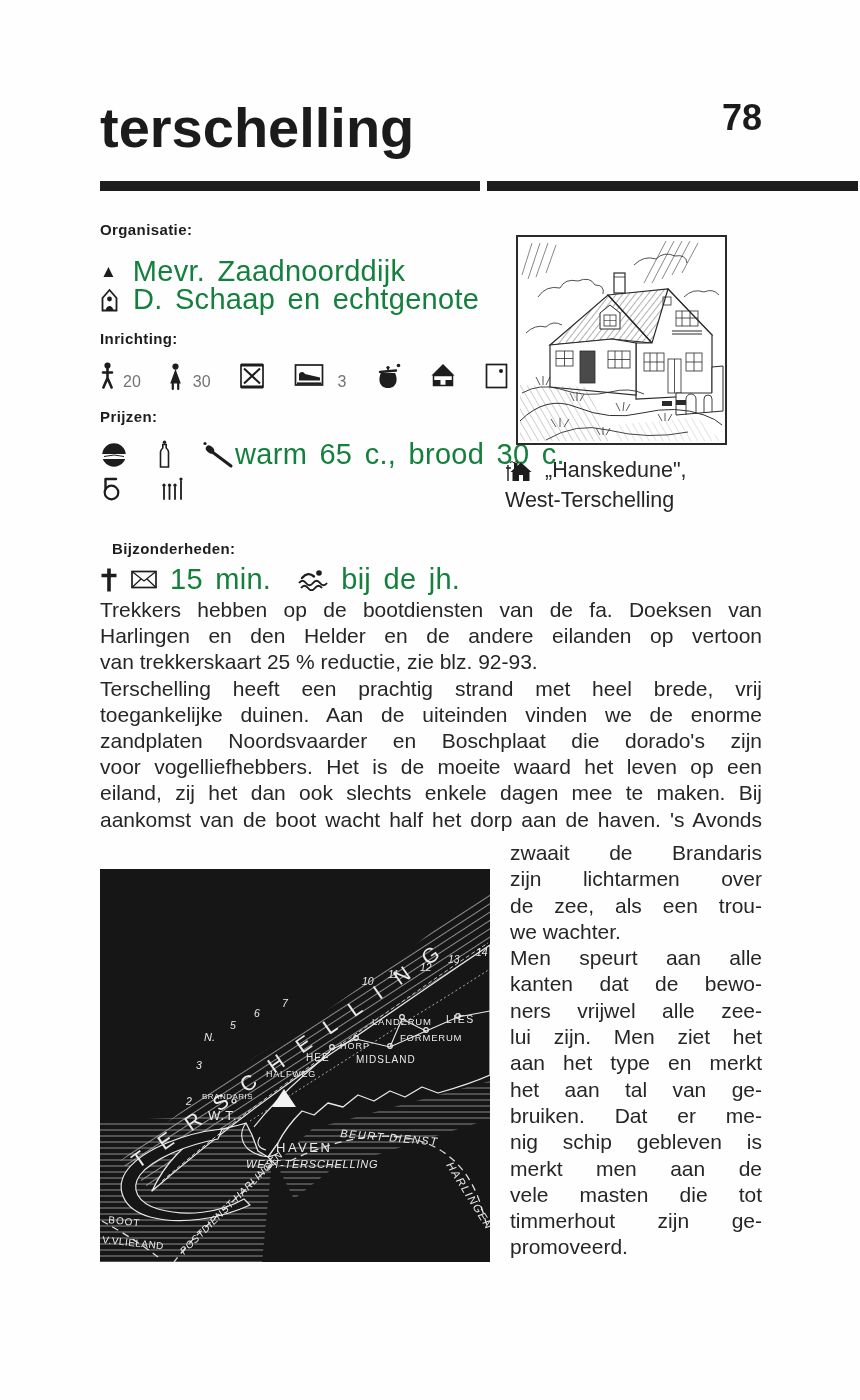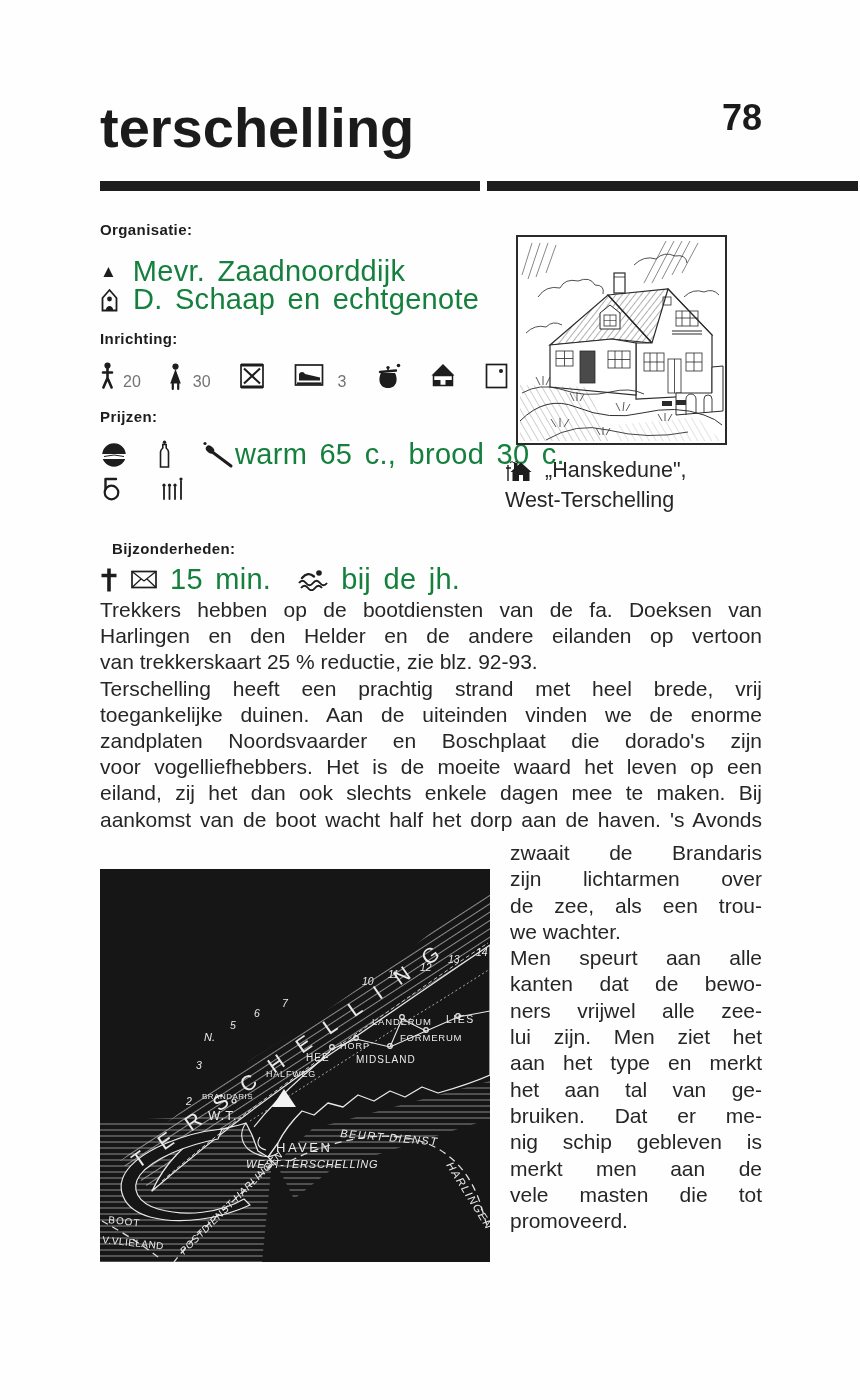--- a/index.html
+++ b/index.html
@@ -396,14 +396,15 @@
     <div class="jline">Men speurt aan alle</div>
     <div class="jline">kanten dat de bewo-</div>
     <div class="jline">ners vrijwel alle zee-</div>
     <div class="jline">lui zijn. Men ziet het</div>
     <div class="jline">aan het type en merkt</div>
     <div class="jline">het aan tal van ge-</div>
     <div class="jline">bruiken. Dat er me-</div>
     <div class="jline">nig schip gebleven is</div>
     <div class="jline">merkt men aan de</div>
     <div class="jline">vele masten die tot</div>
+    <div class="jline">timmerhout zijn ge-</div>
     <div class="jline jlast">promoveerd.</div>
   </div>
 
 </body></html>

